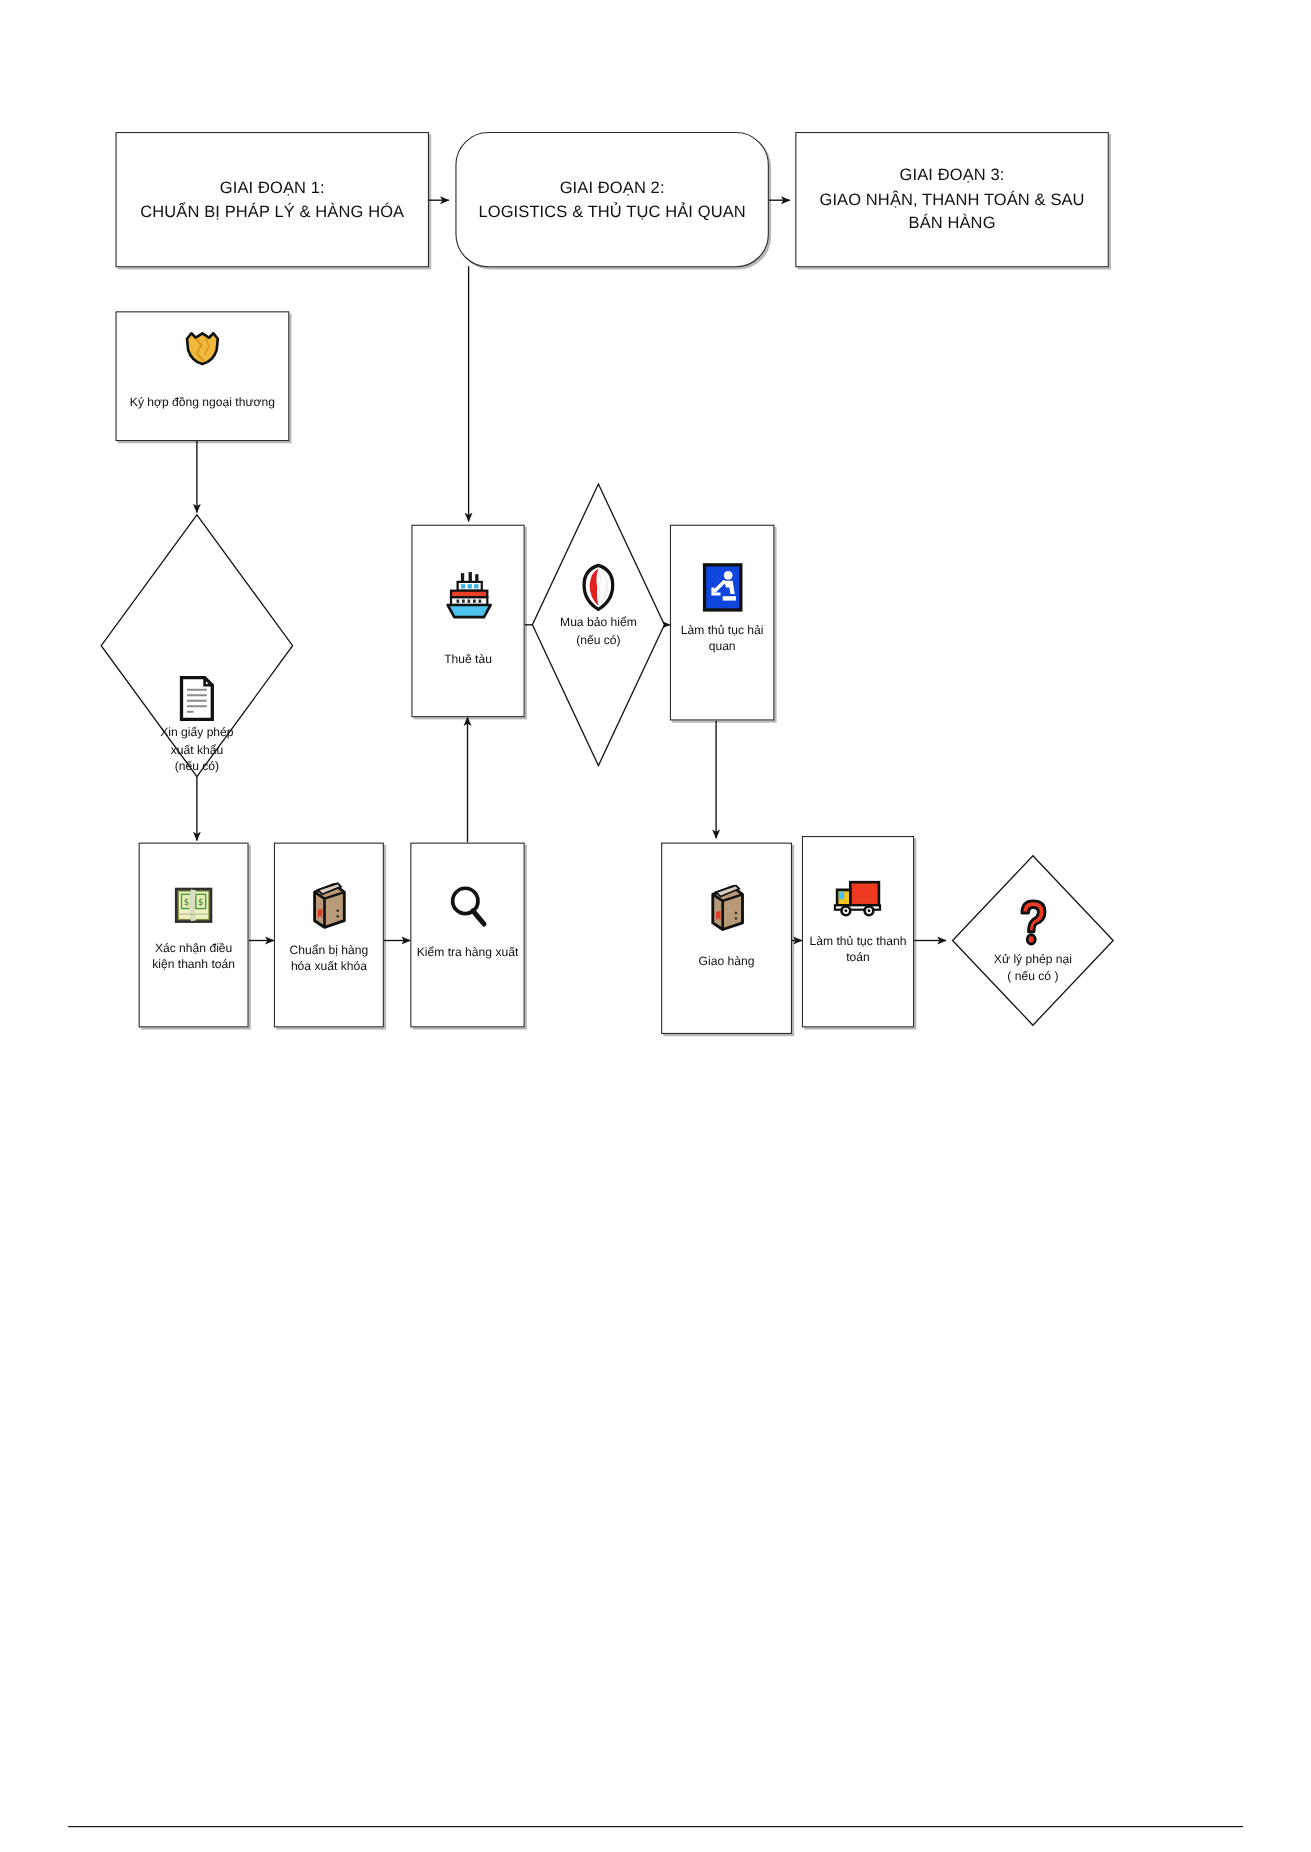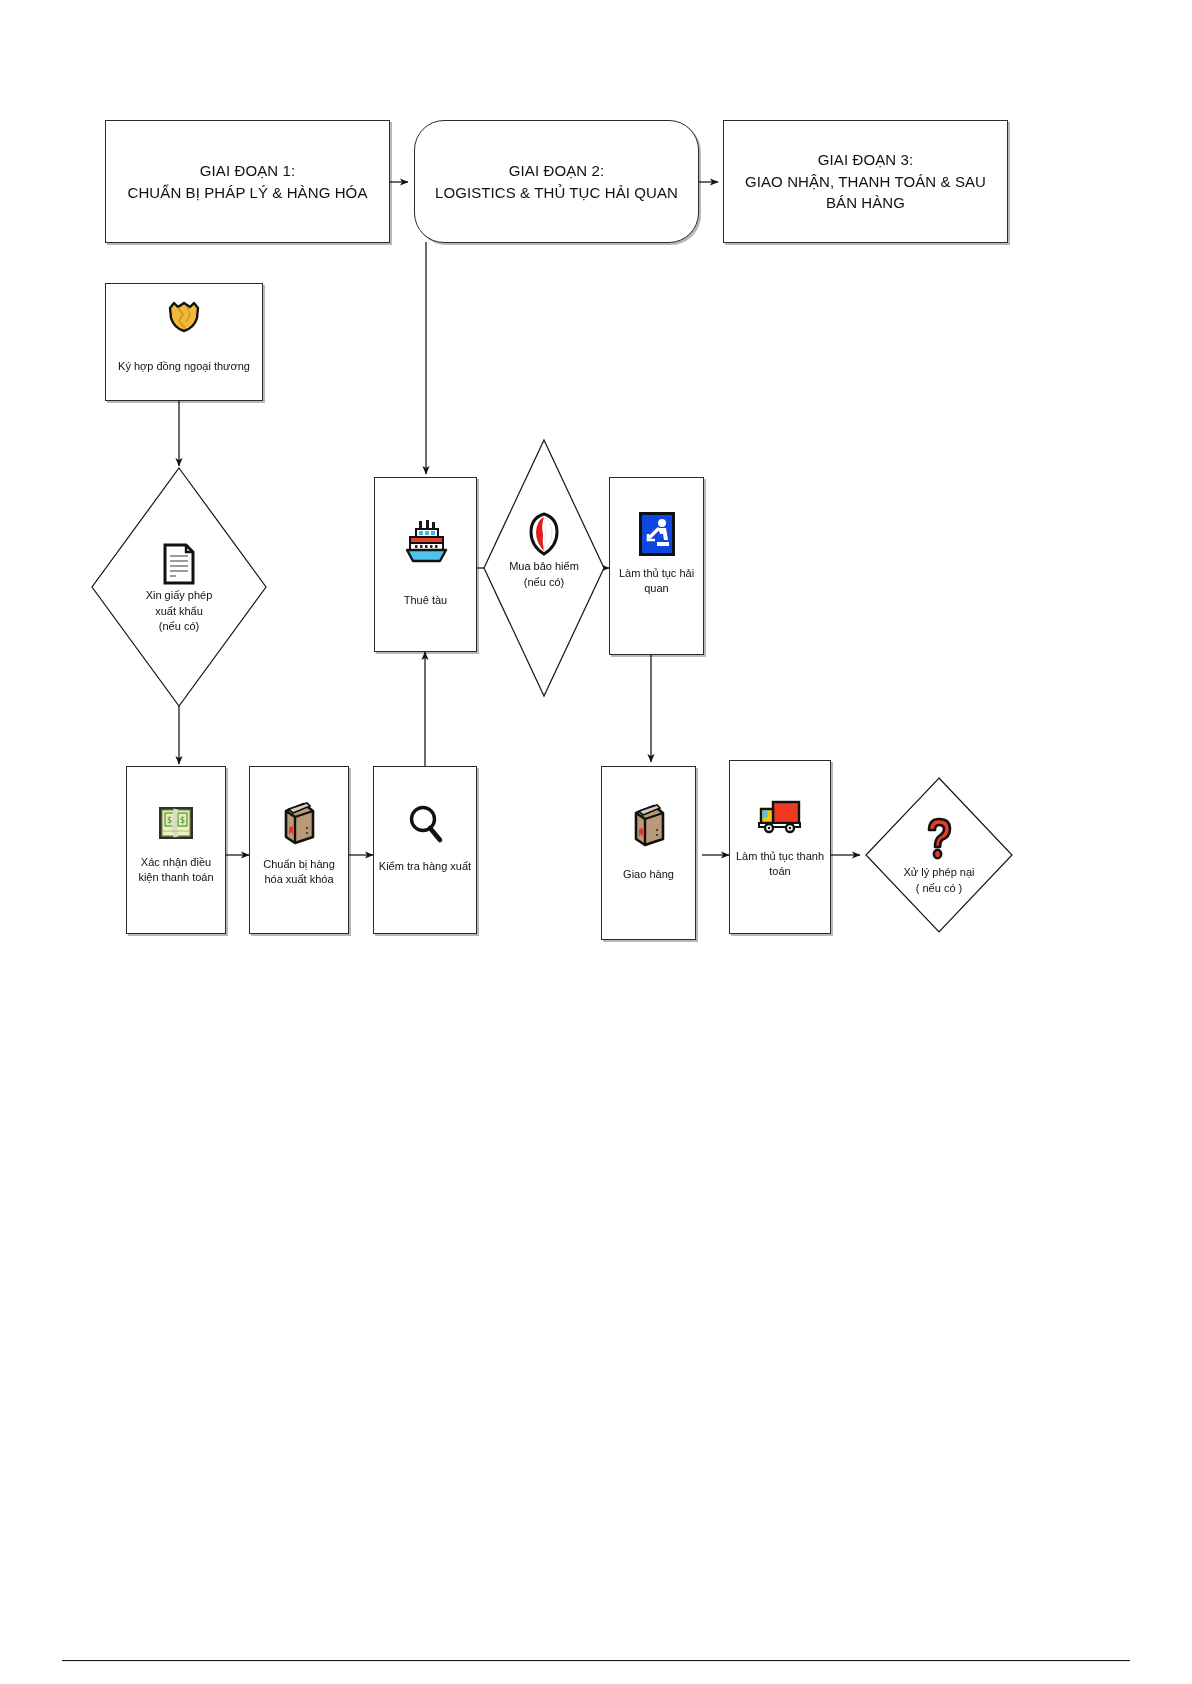--- a/index.html
+++ b/index.html
@@ -144,21 +144,21 @@
   <span class="icon-wrap">
     <svg width="42" height="42" viewBox="0 0 42 42" xmlns="http://www.w3.org/2000/svg">
       <path d="M7 14 L11 9 L15 13 L21 9 L27 13 L31 9 L35 14 L34 24 Q31 34 21 37 Q11 34 8 24 Z" fill="#f0b93c" stroke="#111111" stroke-width="2.4" stroke-linejoin="round"></path>
       <path d="M15 14 L20 20 L16 27 L22 34" fill="none" stroke="#d99a22" stroke-width="2"></path>
       <path d="M24 13 L27 21 L23 28" fill="none" stroke="#d99a22" stroke-width="1.6"></path>
     </svg>
   </span>
   <div class="node-label" style="position:absolute; bottom:26px; left:0; right:0;">Ký hợp đồng ngoại thương</div>
 </div>
 
-<div class="node-diamond" style="left:92px; top:468px; width:174px; height:238px;">
+<div class="node-diamond" style="left:92px; top:468px; width:174px; height:238px;justify-content:flex-end;">
   <div class="dia-content" style="margin-top:4px;">
     <span class="icon-wrap">
       <svg width="34" height="42" viewBox="0 0 34 42" xmlns="http://www.w3.org/2000/svg">
         <path d="M3 2 H24 L31 9 V40 H3 Z" fill="#ffffff" stroke="#111111" stroke-width="3"></path>
         <path d="M24 2 V9 H31" fill="none" stroke="#111111" stroke-width="2.4"></path>
         <g stroke="#8a8a8a" stroke-width="1.7">
           <line x1="8" y1="13" x2="26" y2="13"></line>
           <line x1="8" y1="18" x2="26" y2="18"></line>
           <line x1="8" y1="23" x2="26" y2="23"></line>
           <line x1="8" y1="28" x2="26" y2="28"></line>
@@ -263,21 +263,21 @@
       <path d="M21 18 L29 18 L31 30 L27 30 L26 24 L23 24 Z" fill="#ffffff"></path>
       <path d="M21 19 L13 27" stroke="#ffffff" stroke-width="3.2" stroke-linecap="round"></path>
       <path d="M11 24 L11 30 L18 30" fill="none" stroke="#ffffff" stroke-width="2.6"></path>
       <rect x="20" y="32" width="12" height="4" fill="#ffffff"></rect>
     </svg>
   </span>
   <div class="node-label" style="position:absolute; top:88px; left:0; right:0;">Làm thủ tục hải
 quan</div>
 </div>
 
-<div class="node-box" style="left:601px; top:766px; width:95px; height:174px;">
+<div class="node-box" style="left:601px; top:766px; width:119px; height:174px;">
   <span class="icon-wrap" style="position:absolute; top:36px;">
     <svg width="38" height="44" viewBox="0 0 38 44" xmlns="http://www.w3.org/2000/svg">
       <path d="M6 10 L24 3 L33 10 L33 36 L15 42 L6 36 Z" fill="#b99a78" stroke="#111111" stroke-width="2.6" stroke-linejoin="round"></path>
       <path d="M6 10 L15 16 L15 42" fill="none" stroke="#111111" stroke-width="2.4"></path>
       <path d="M15 16 L33 10" fill="none" stroke="#111111" stroke-width="2.2"></path>
       <path d="M9 8 L27 2 L30 5 L13 12 Z" fill="#d8cec2" stroke="#111111" stroke-width="1.6"></path>
       <path d="M9 26 L13 25 L13 34 L11 31 L9 34 Z" fill="#e03a2a"></path>
       <circle cx="27" cy="27" r="1.1" fill="#2a2a2a"></circle>
       <circle cx="27" cy="32" r="1.1" fill="#2a2a2a"></circle>
     </svg>

